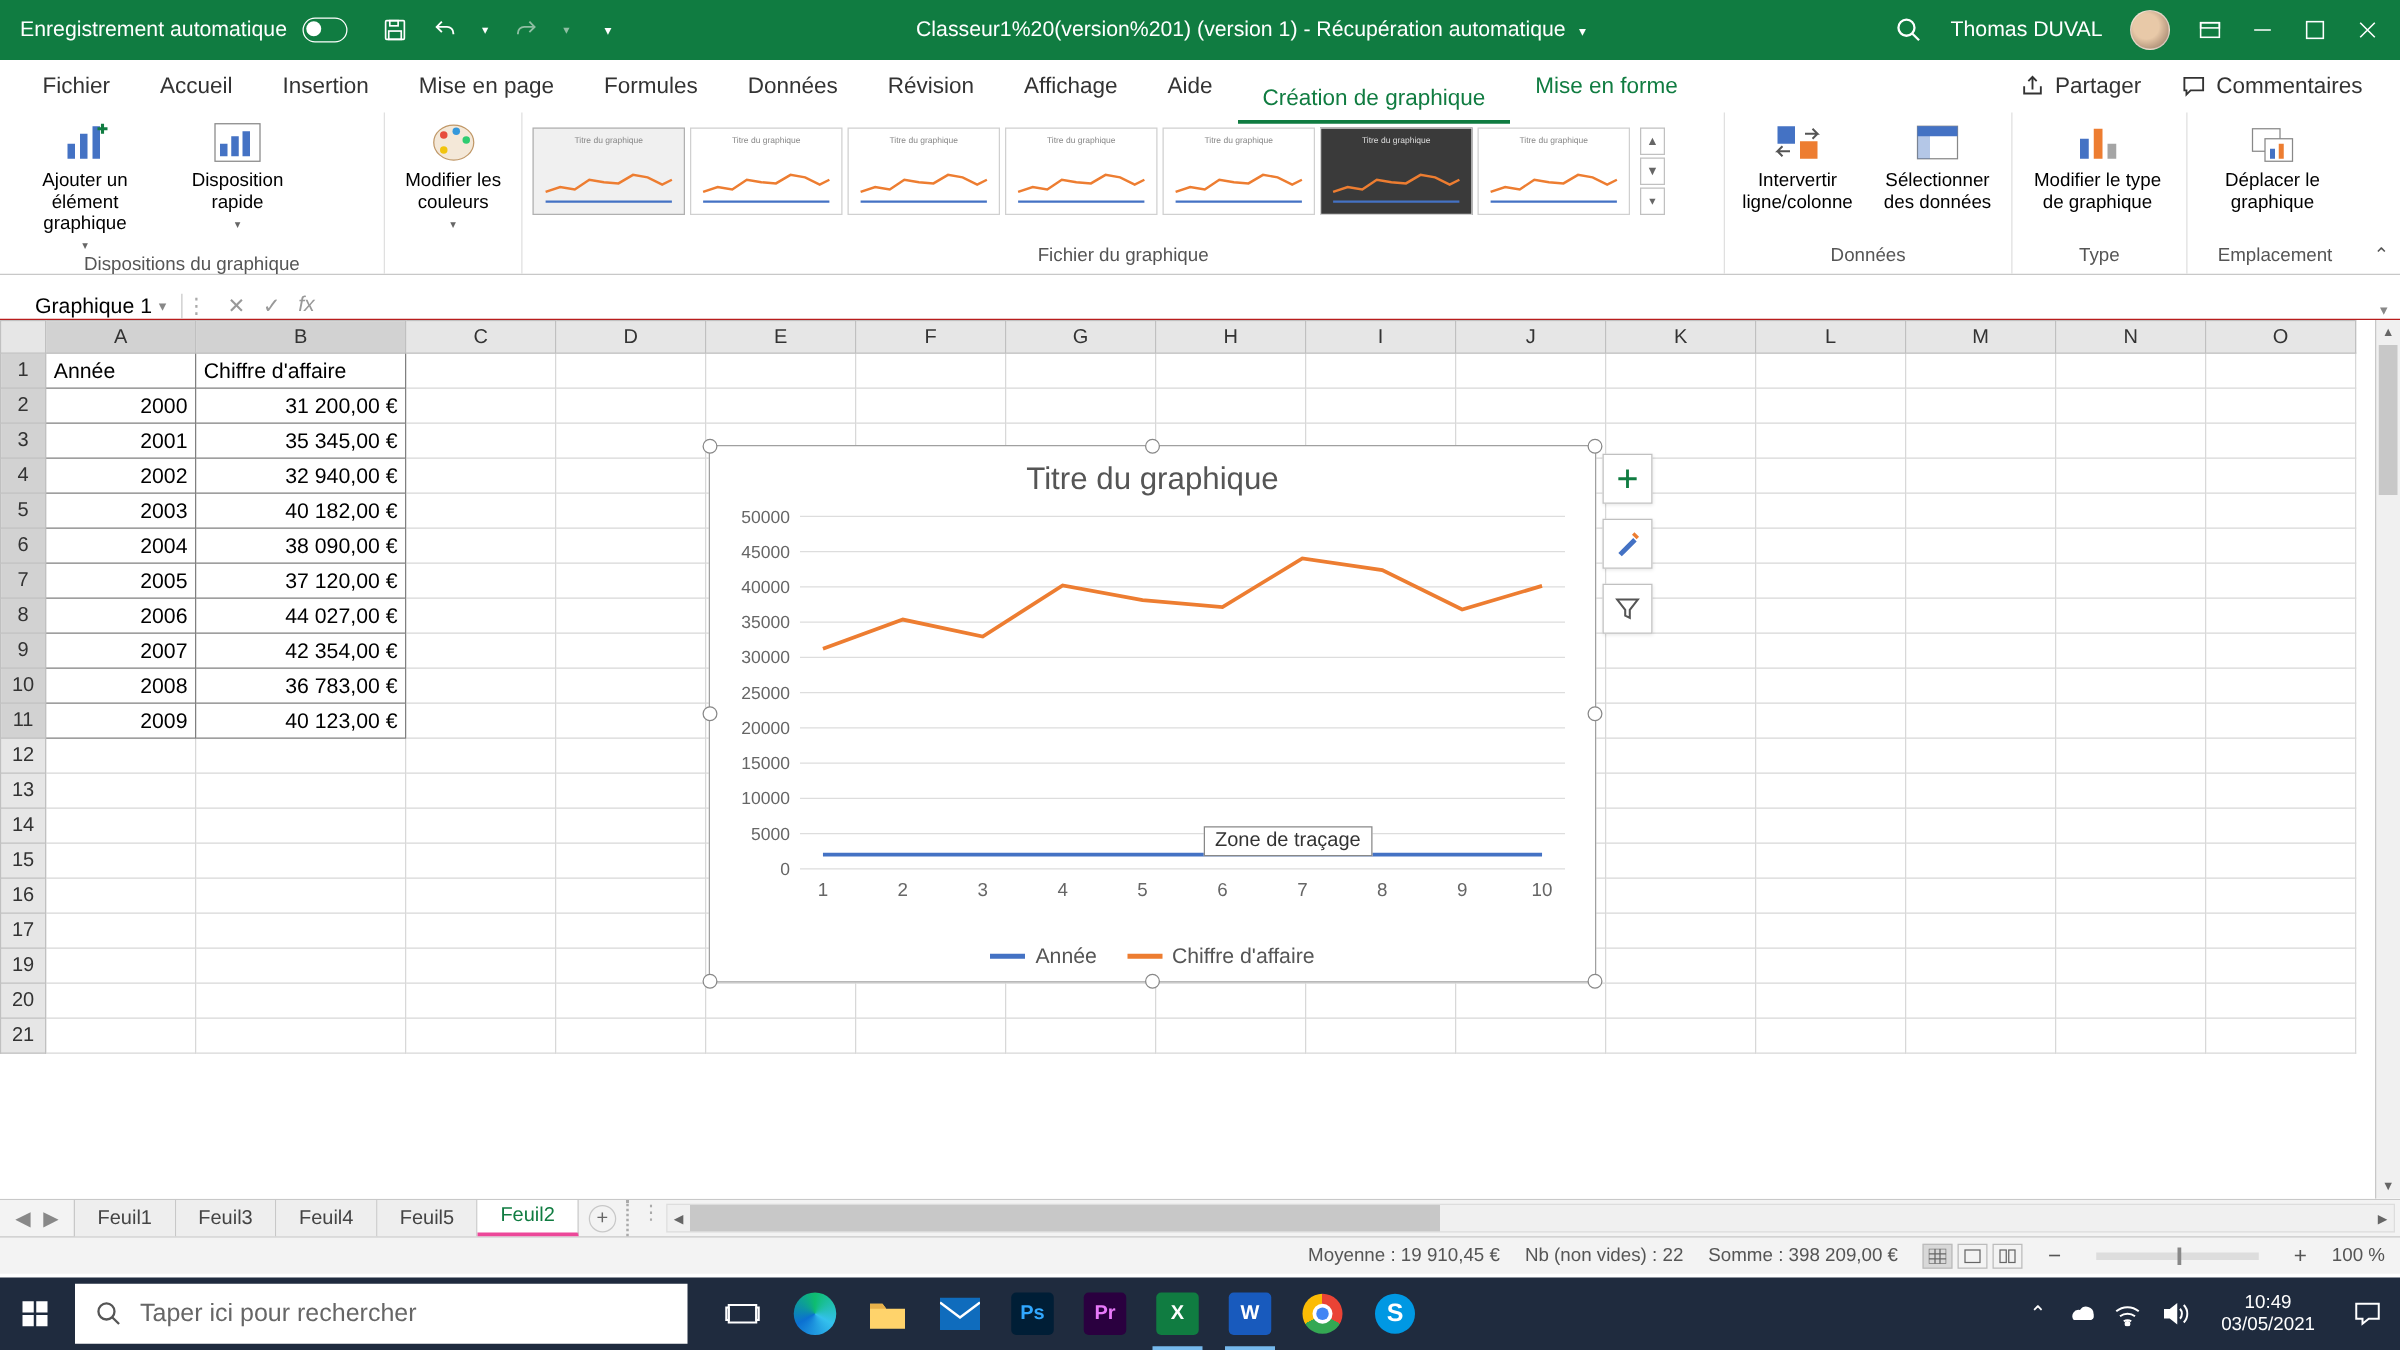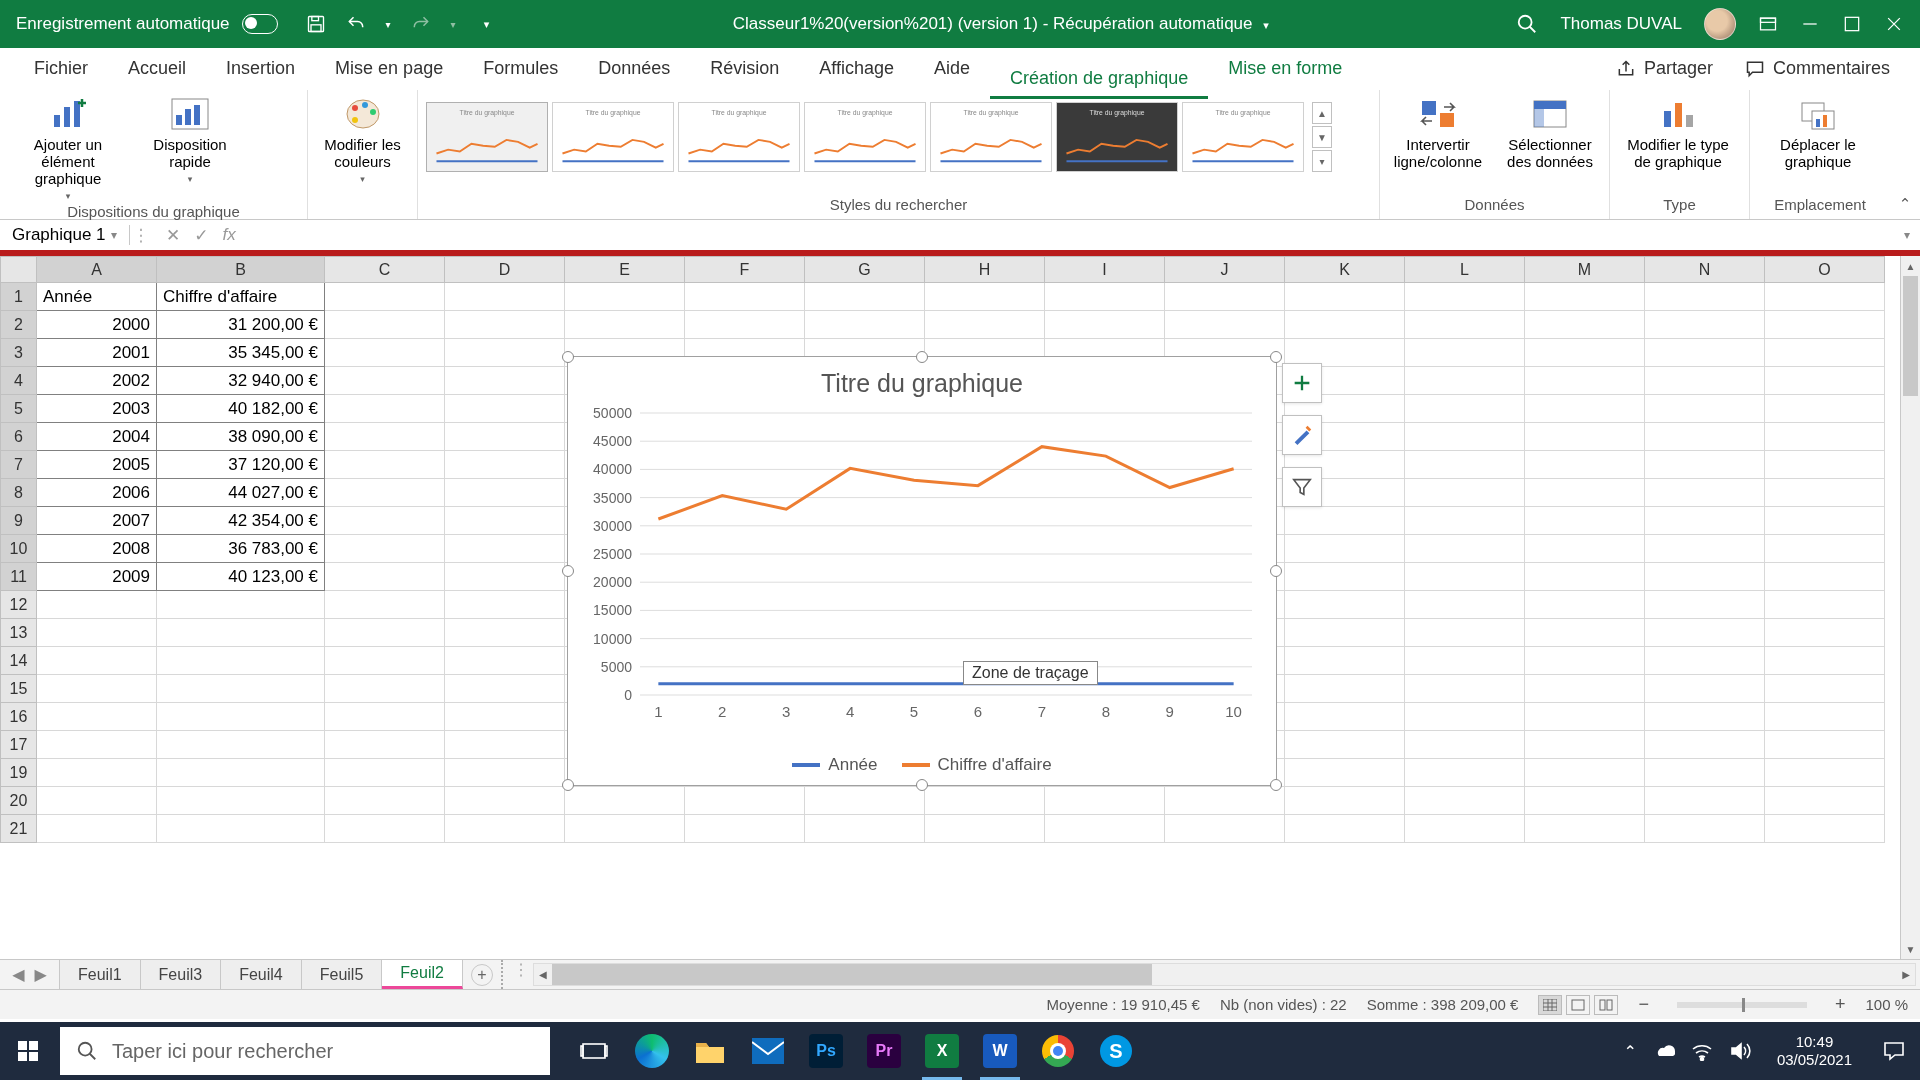--- a/index.html
+++ b/index.html
@@ -36,21 +36,21 @@
 .rbtn-icon { width: 44px; height: 36px; display: flex; align-items: center; justify-content: center; }
 .chart-style { width: 122px; height: 70px; background: #fff; border: 1px solid #d0d0d0; margin-top: 6px; position: relative; cursor: pointer; }
 .chart-style.sel { border: 1px solid #b0b0b0; background: #f0f0f0; }
 .chart-style.dark { background: #3a3a3a; }
 .chart-style svg { width: 100%; height: 100%; }
 .style-scroll { width: 20px; display: flex; flex-direction: column; gap: 2px; margin: 6px 0 0 4px; }
 .style-scroll div { height: 22px; border: 1px solid #c0c0c0; display: flex; align-items: center; justify-content: center; color: #666; font-size: 10px; cursor: pointer; }
 .ribbon-collapse { width: 30px; display: flex; align-items: flex-end; justify-content: center; padding-bottom: 6px; color: #555; }
 
 
-.formula-bar { height: 36px; display: flex; align-items: center; border-bottom: 6px solid #b91c1c; font-size: 17px; }
+.formula-bar { height: 36px; display: flex; align-items: flex-end; border-bottom: 1px solid #b91c1c; font-size: 17px; padding-left: 16px; }
 .name-box { width: 130px; border-right: 1px solid #c8c8c8; padding: 0 12px; display: flex; align-items: center; justify-content: space-between; }
 .name-box .caret { color: #888; font-size: 12px; }
 .fx-btns { display: flex; gap: 14px; padding: 0 14px; color: #999; }
 .fx-btns .fx { font-style: italic; }
 .formula-input { flex: 1; height: 100%; }
 .formula-caret { width: 26px; color: #888; font-size: 12px; text-align: center; }
 
 
 .grid-area { position: relative; height: 703px; overflow: hidden; background: #fff; }
 .grid-table { border-collapse: collapse; position: absolute; top: 0; left: 0; }
@@ -276,21 +276,21 @@
             <polyline points="8,52 20,48 32,50 44,42 56,44 68,45 80,38 92,40 104,46 112,42" fill="none" stroke="#ed7d31" stroke-width="2"></polyline>
             <line x1="8" y1="60" x2="112" y2="60" stroke="#4472c4" stroke-width="2"></line>
             <text x="60" y="12" text-anchor="middle" font-size="7" fill="#888">Titre du graphique</text>
           </svg></div>
         <div class="style-scroll">
         <div>▲</div>
         <div>▼</div>
         <div>▾</div>
       </div>
     </div>
-    <div class="label">Styles du rechercher</div>
+    <div class="label">Fichier du graphique</div>
   </div>
 
   <div class="rgroup" style="width:230px">
     <div class="controls">
       <div class="rbtn narrow">
         <div class="rbtn-icon">
             <svg width="40" height="34" viewBox="0 0 40 34">
               <rect x="4" y="4" width="14" height="14" fill="#4472c4"></rect>
               <rect x="22" y="16" width="14" height="14" fill="#ed7d31"></rect>
               <path d="M26 10h10l-4-4m4 4l-4 4M14 24H4l4-4m-4 4l4 4" stroke="#555" stroke-width="1.6" fill="none"></path>

